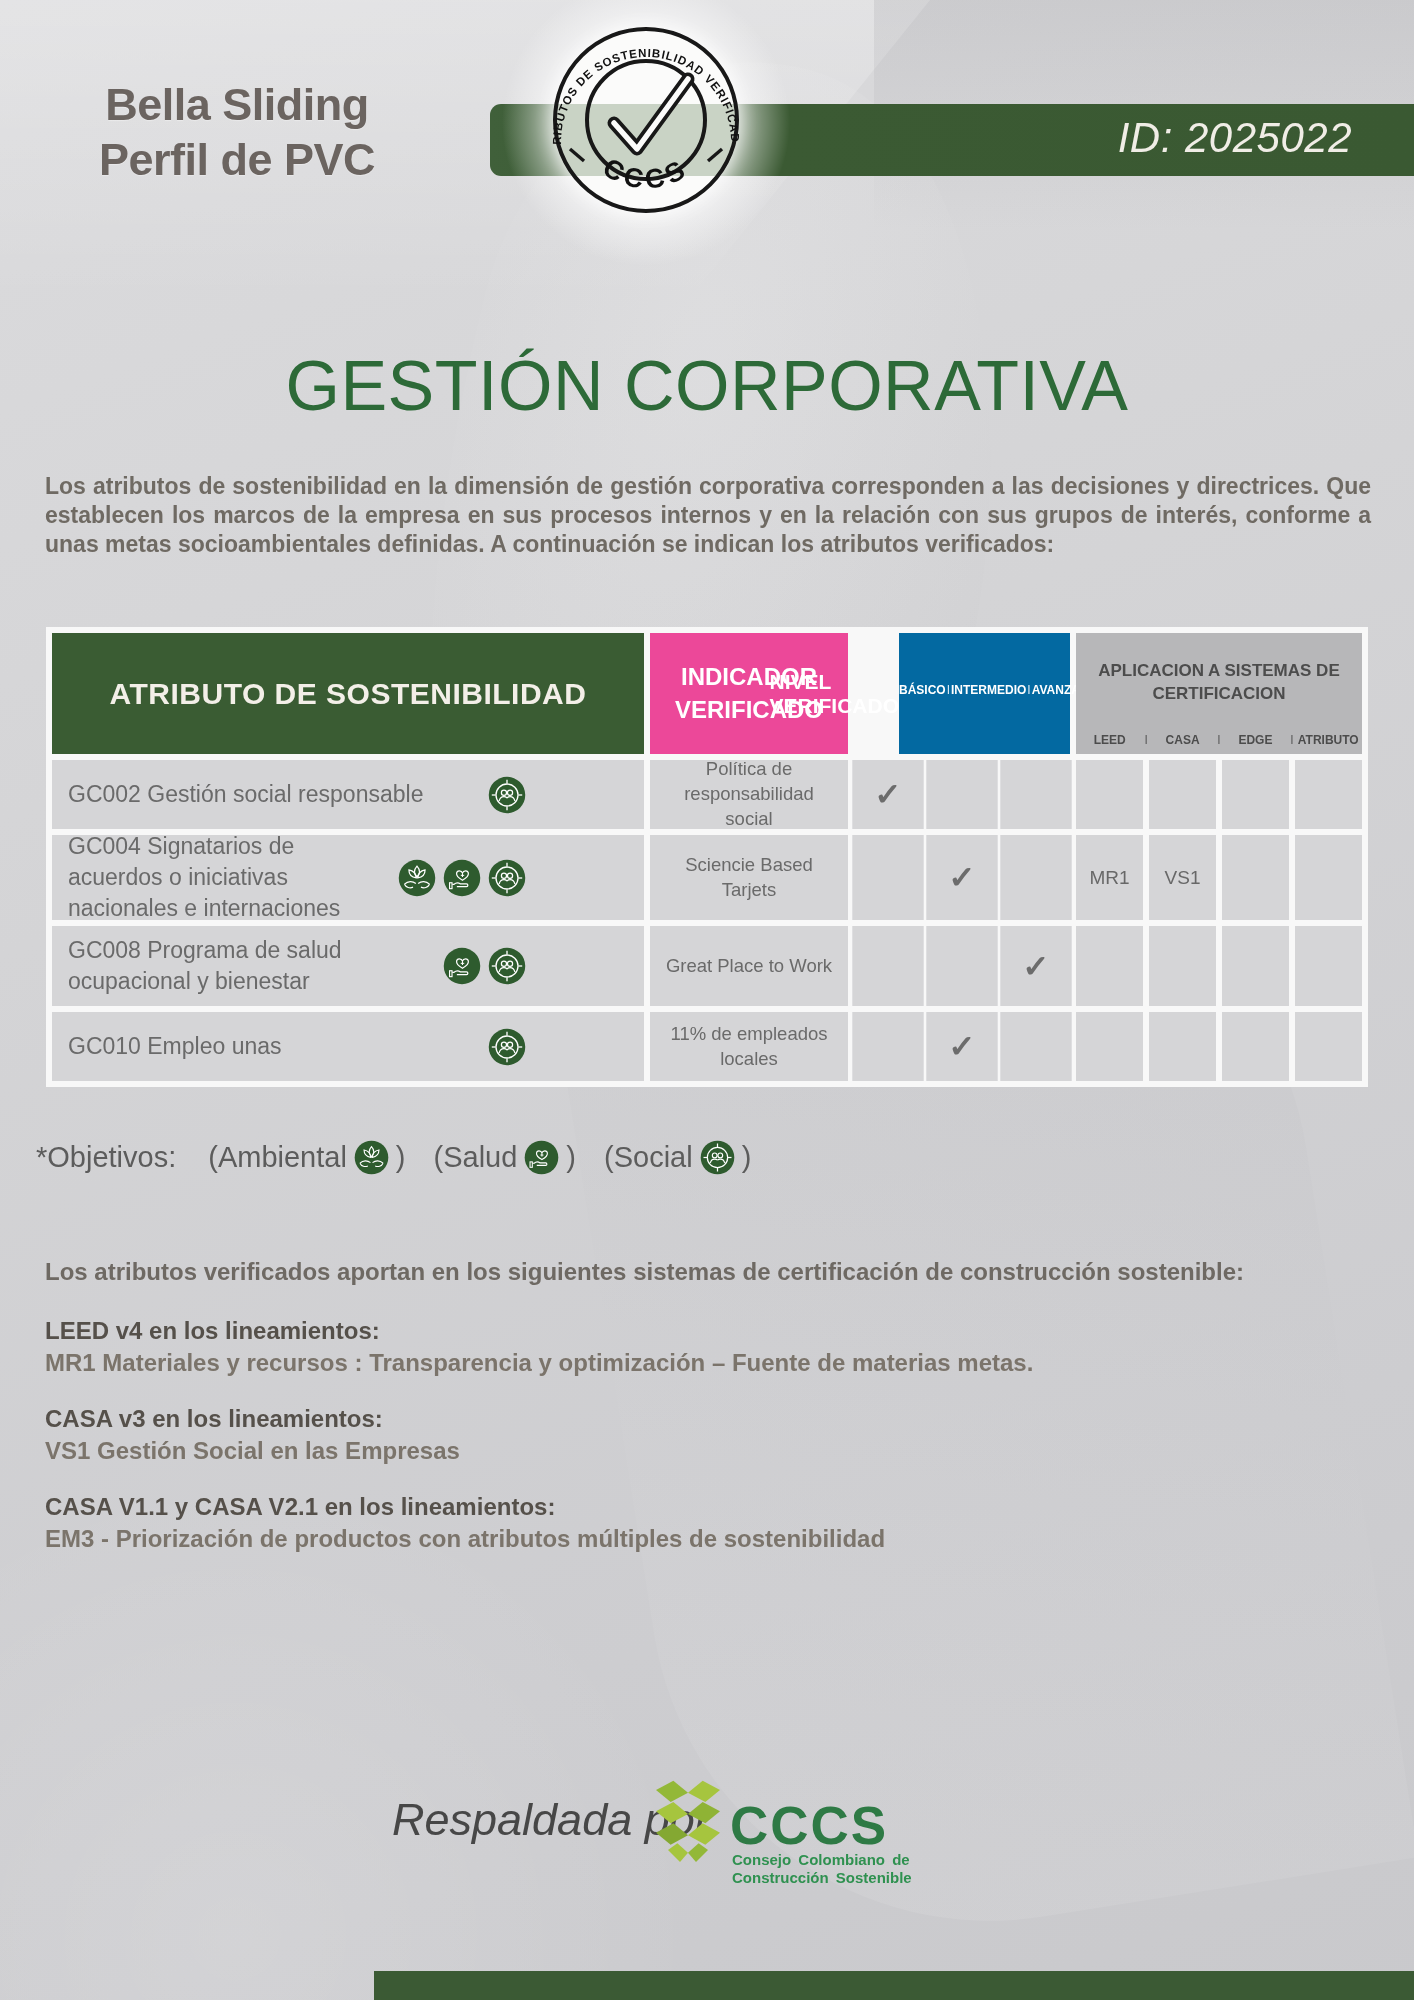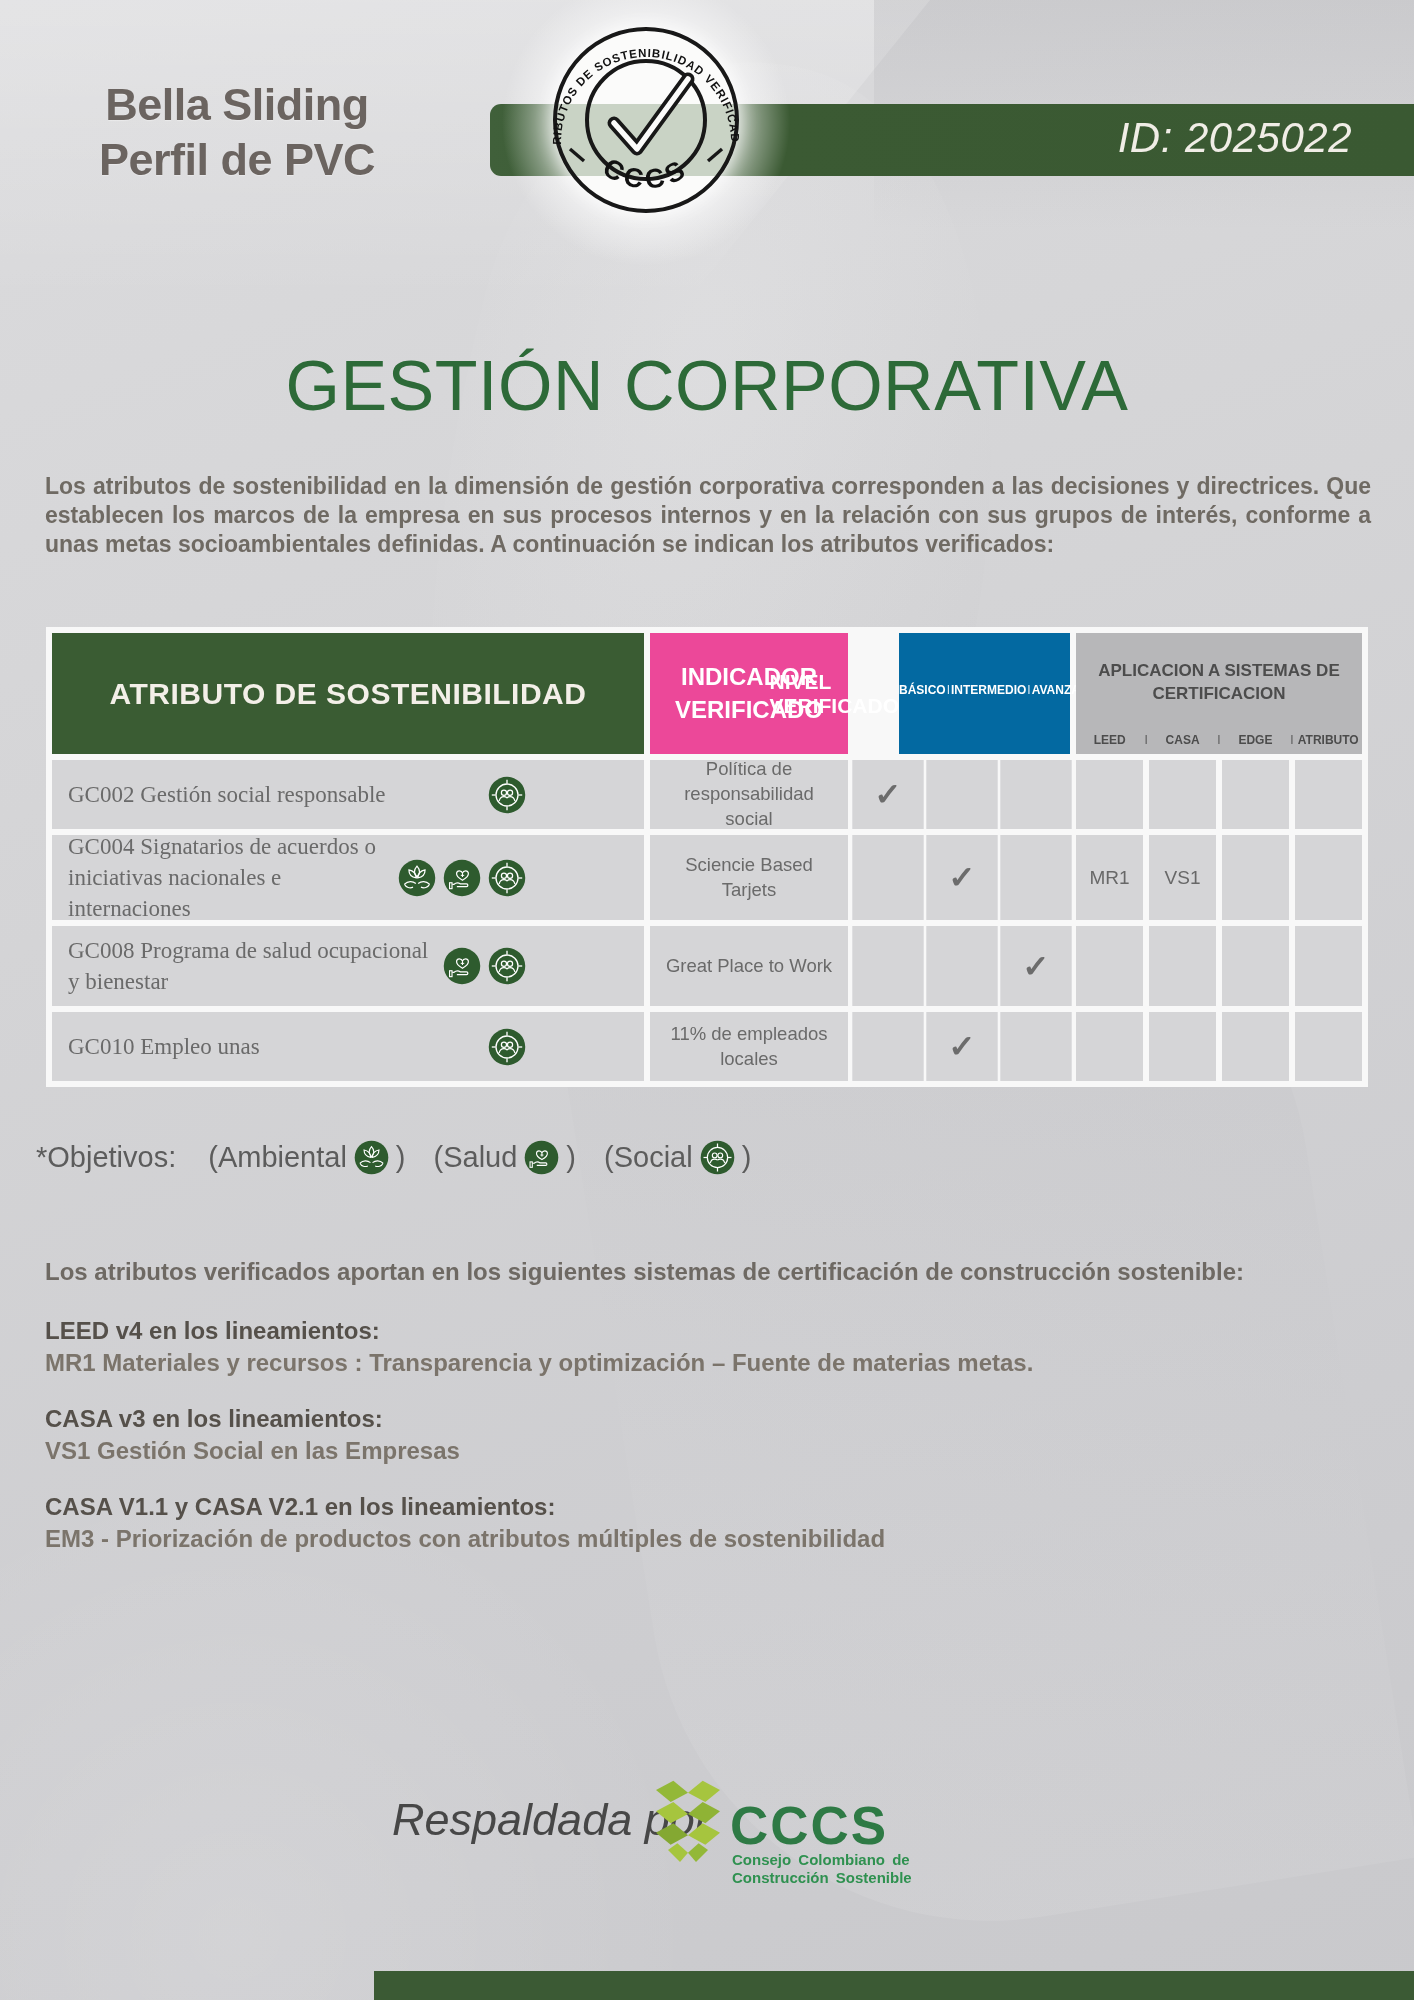--- a/index.html
+++ b/index.html
@@ -52,21 +52,21 @@
     text-align:center;line-height:1.35;}
   .h-level{grid-column:3 / span 3;background:#0369a1;color:#fff;flex-direction:row;justify-content:flex-end;margin-left:45px;}
   .h-level .h-title{flex:1;display:flex;align-items:center;font-size:21px;font-weight:bold;}
   .h-cert{grid-column:6 / span 4;background:#b7b7b9;color:#4c4c4c;flex-direction:column;justify-content:flex-end;}
   .h-cert .h-title{flex:1;display:flex;align-items:center;text-align:center;font-size:17px;font-weight:bold;line-height:1.35;}
   .subrow{width:100%;display:grid;align-items:end;padding-bottom:7px;font-size:12px;font-weight:bold;}
   .subrow-3{grid-template-columns:1fr auto 1fr auto 1fr;}
   .subrow-4{grid-template-columns:1fr auto 1fr auto 1fr auto 1fr;}
   .subrow span{text-align:center;}
   .subrow .sep{opacity:.85;padding:0 1px;font-weight:normal;}
-  .c-attr{justify-content:flex-start;padding:0 118px 0 16px;gap:10px;font-family:Liberation Serif, serif;}
+  .c-attr{justify-content:flex-start;padding:0 118px 0 16px;gap:10px;}
   .c-attr .attr-text{flex:1;font-size:23px;color:#6a6a6a;line-height:1.35;}
   .icon-group{display:flex;gap:7px;align-items:center;}
   .obj-icon{display:inline-flex;}
   .obj-icon svg{width:38px;height:38px;}
   .c-ind{font-size:18.5px;color:#6a6a6a;text-align:center;line-height:1.35;padding:0 8px;}
   .check{font-size:31px;font-weight:bold;color:#6c6c6c;transform:scaleX(1.05);}
   .c-cert{font-size:19px;color:#686868;}
 
   
   .legend{position:absolute;left:36px;top:1140px;display:flex;align-items:center;

